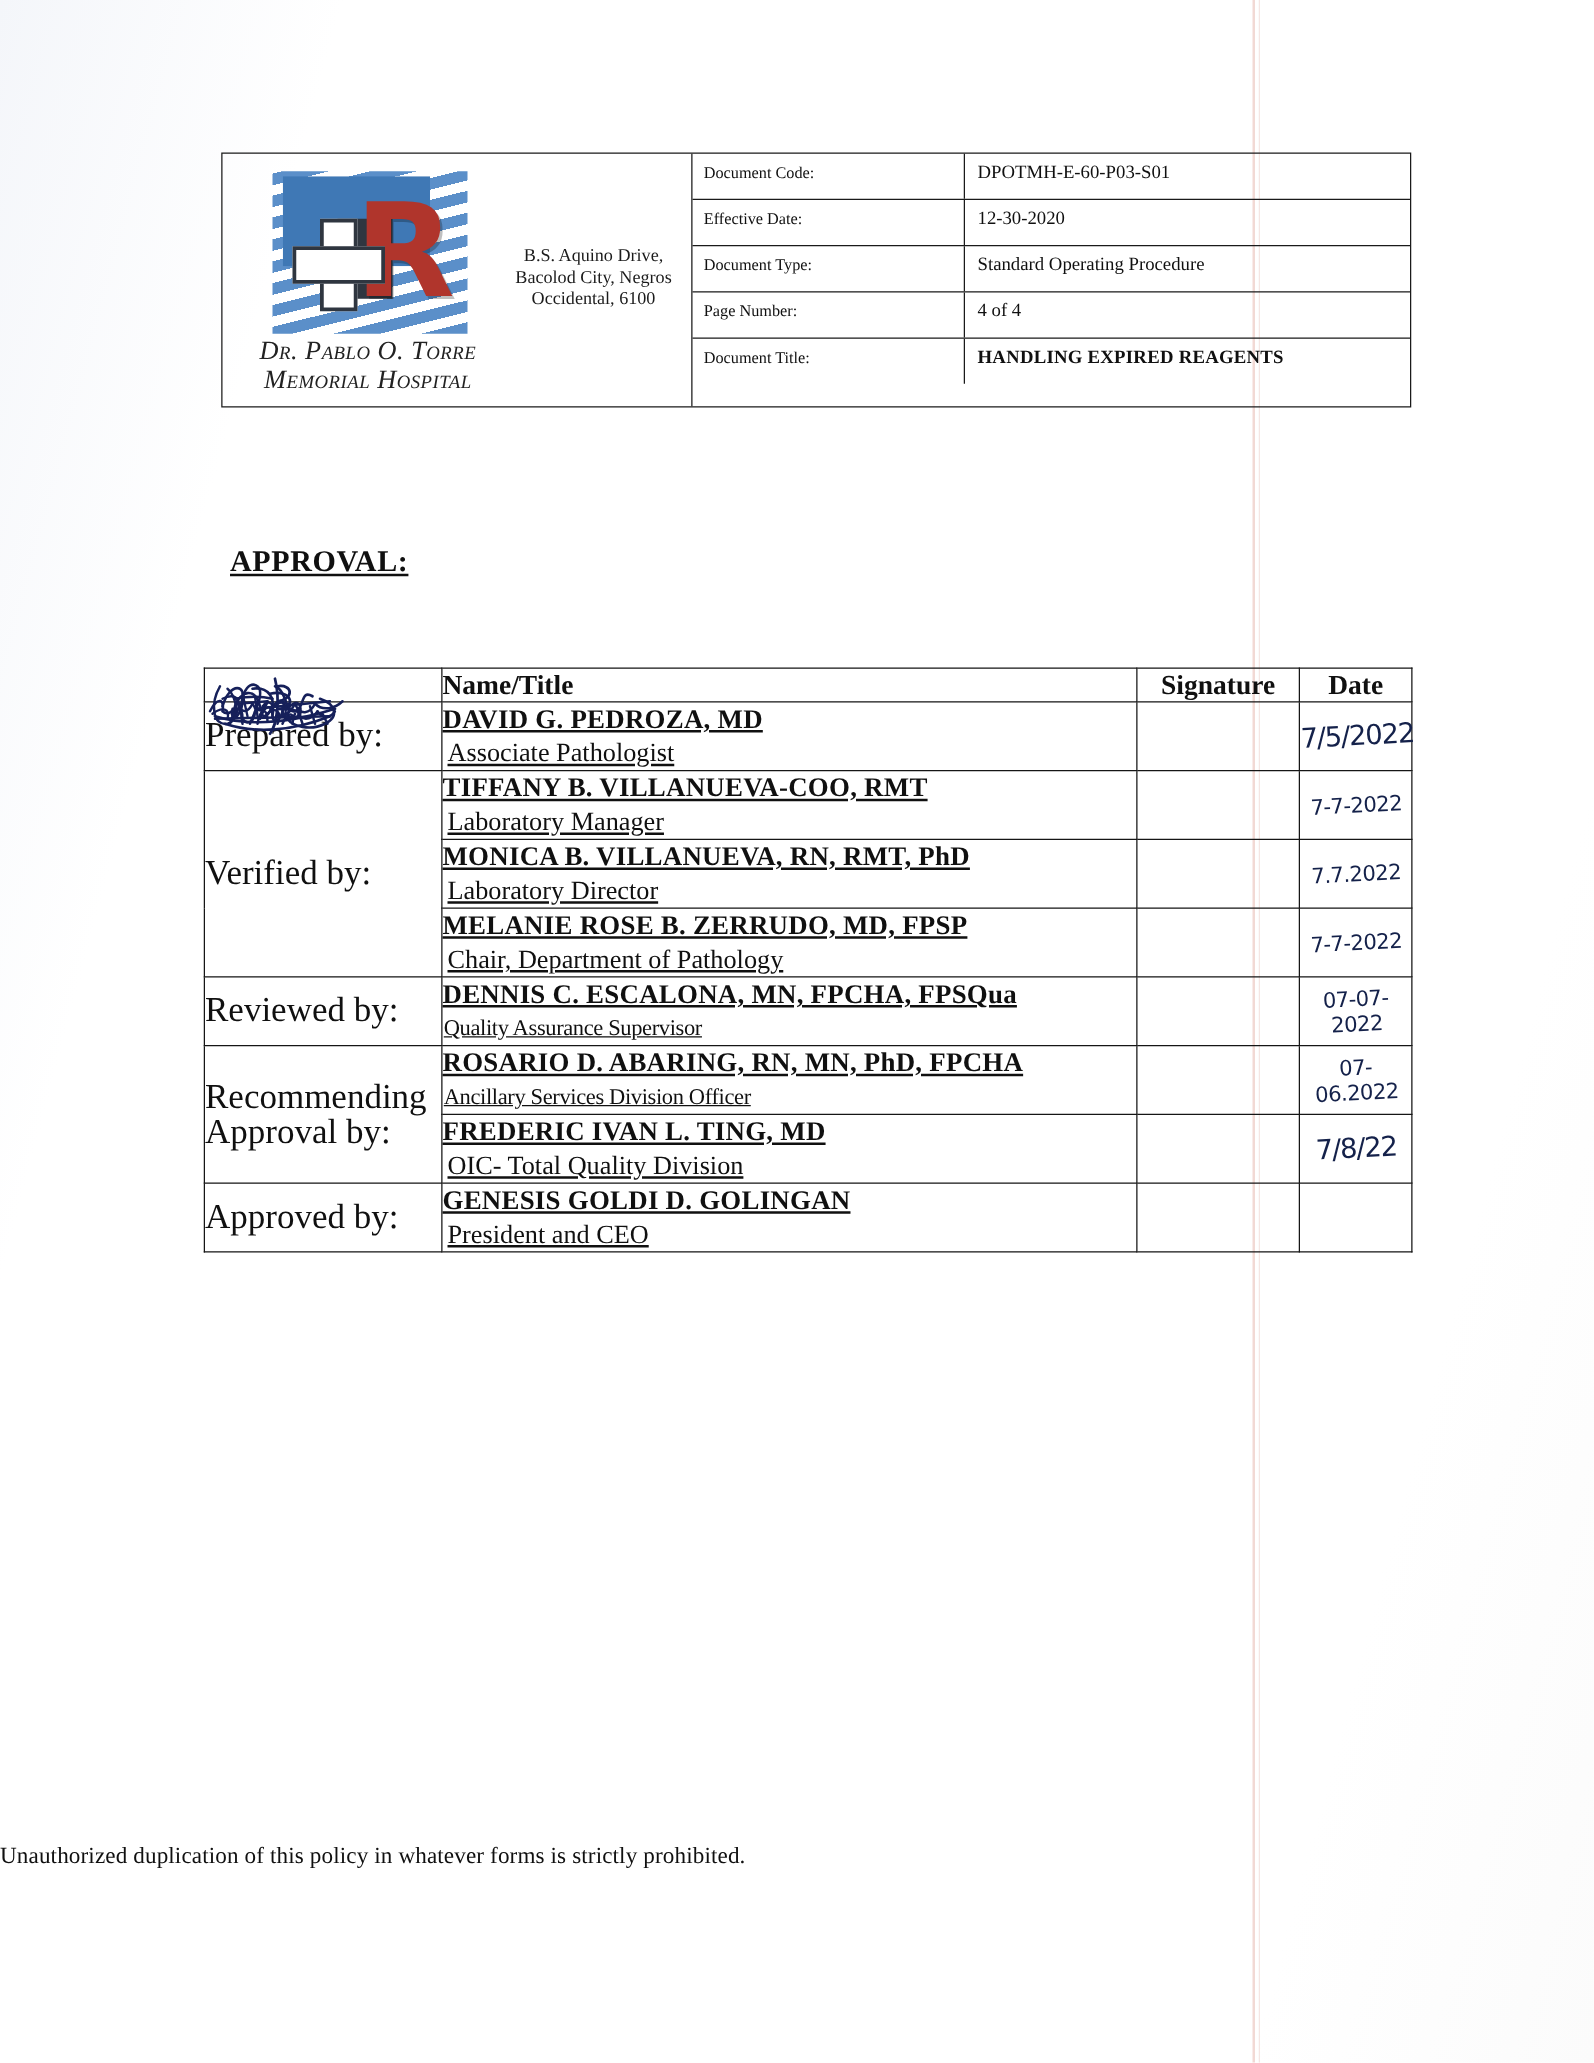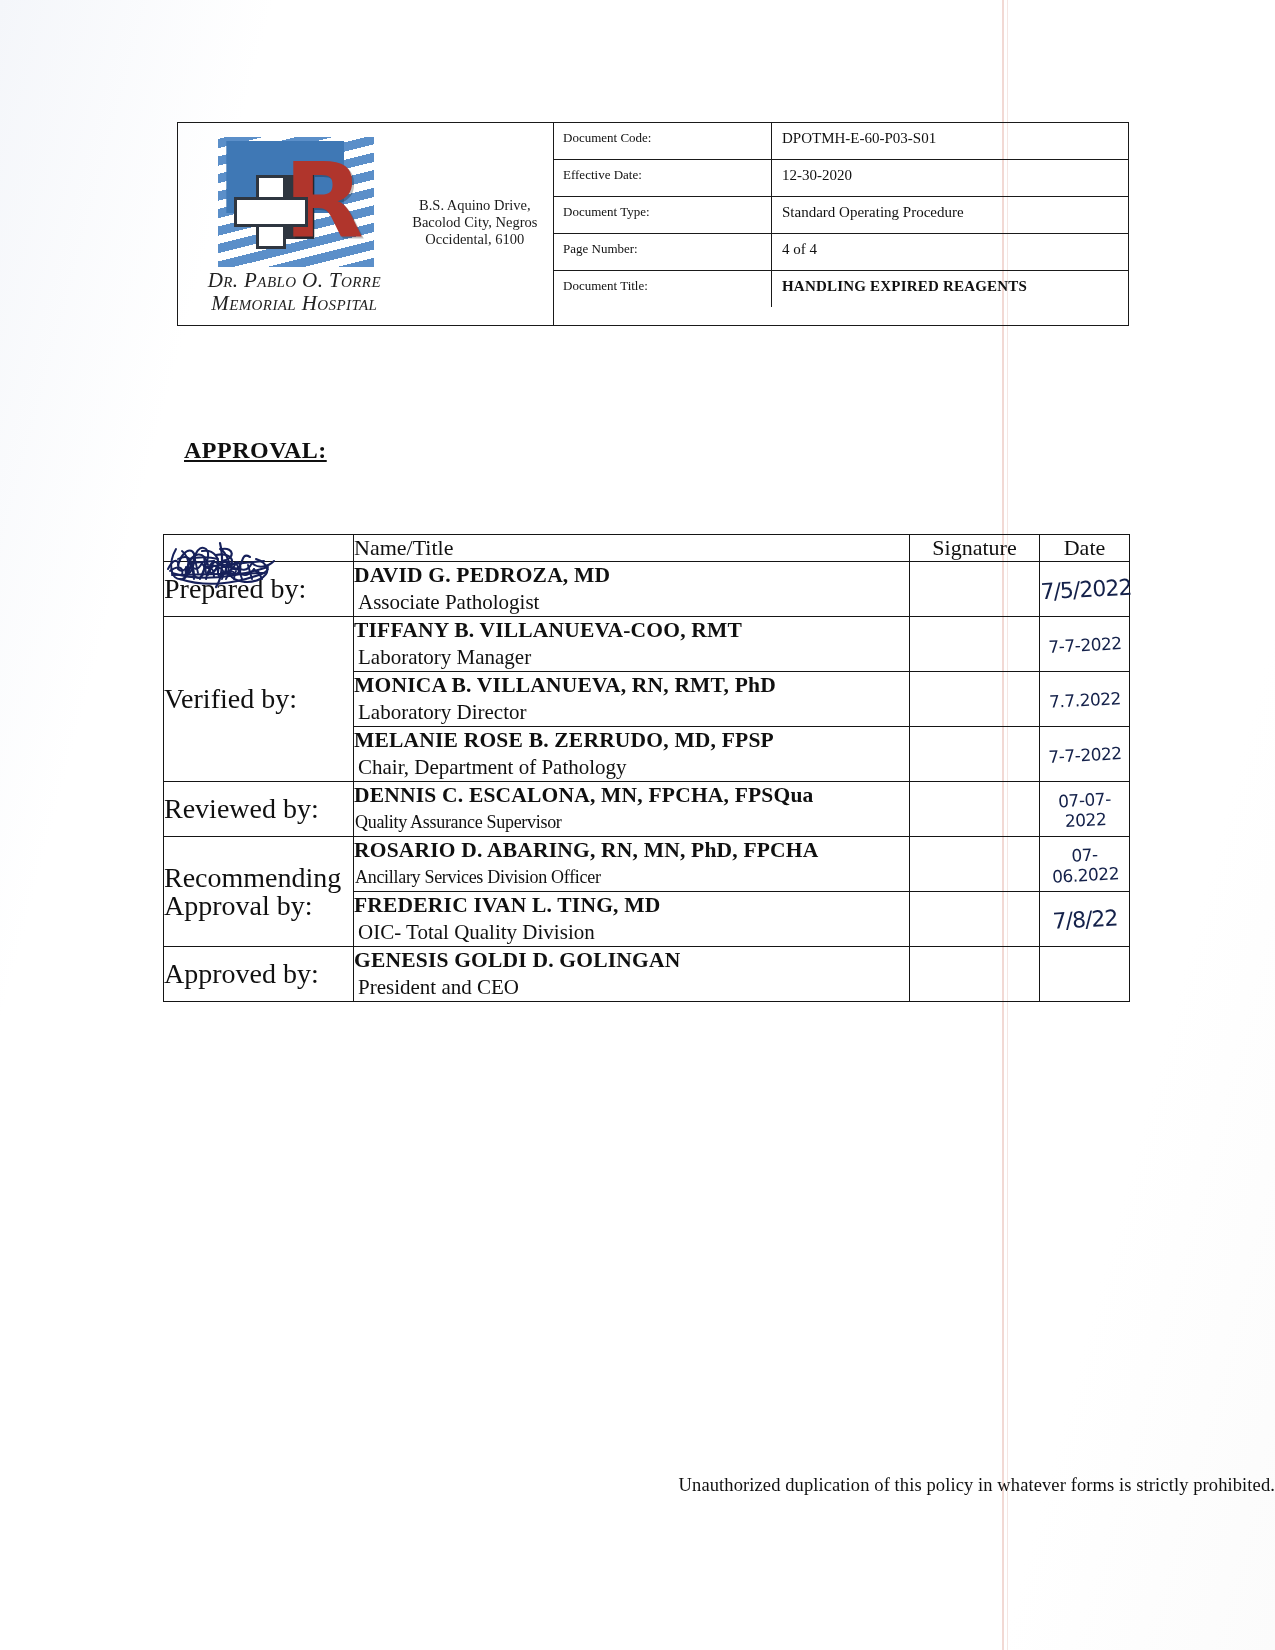--- a/index.html
+++ b/index.html
@@ -193,36 +193,37 @@
     vertical-align: middle;
     padding: 0;
   }
   .col-role  { width: 190px; }
   .col-name  { width: 556px; }
   .col-sig   { width: 130px; }
   .col-date  { width: 90px; }
 
   .th-cell {
     font-size: 22px;
-    font-weight: 400;
+    font-weight: 700;
     padding: 6px 0 7px 8px;
     text-align: left;
   }
   .th-center {
     text-align: center;
     padding: 6px 0 7px 0;
   }
   .role-cell {
     font-size: 28px;
     padding: 4px 0 6px 12px;
     vertical-align: middle;
     line-height: 28px;
   }
   .name-cell {
     padding: 5px 0 6px 10px;
+    text-decoration: underline;
   }
   .nm {
     font-size: 21.5px;
     font-weight: 700;
     letter-spacing: 0.2px;
     line-height: 27px;
   }
   .ttl {
     font-size: 21px;
     font-weight: 400;
@@ -255,21 +256,21 @@
     pointer-events: none;
   }
   .sig svg { display: block; }
 
   
   .footer {
     position: absolute;
     left: 0;
     top: 1475px;
     width: 1275px;
-    text-align: right;
+    text-align: left;
     font-size: 18.5px;
     letter-spacing: 0.1px;
   }
 </style>
 </head>
 <body>
 
 <div class="page">
 
   <div class="scanline"></div>

